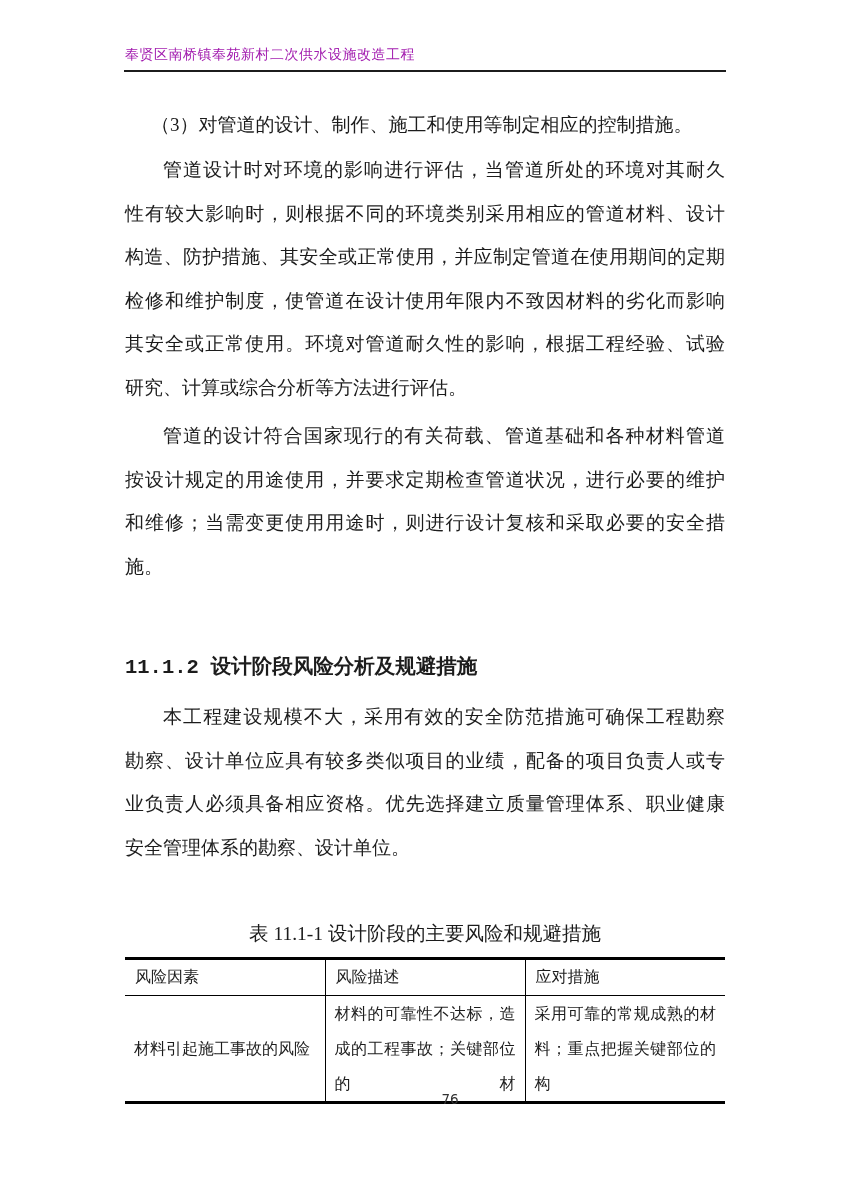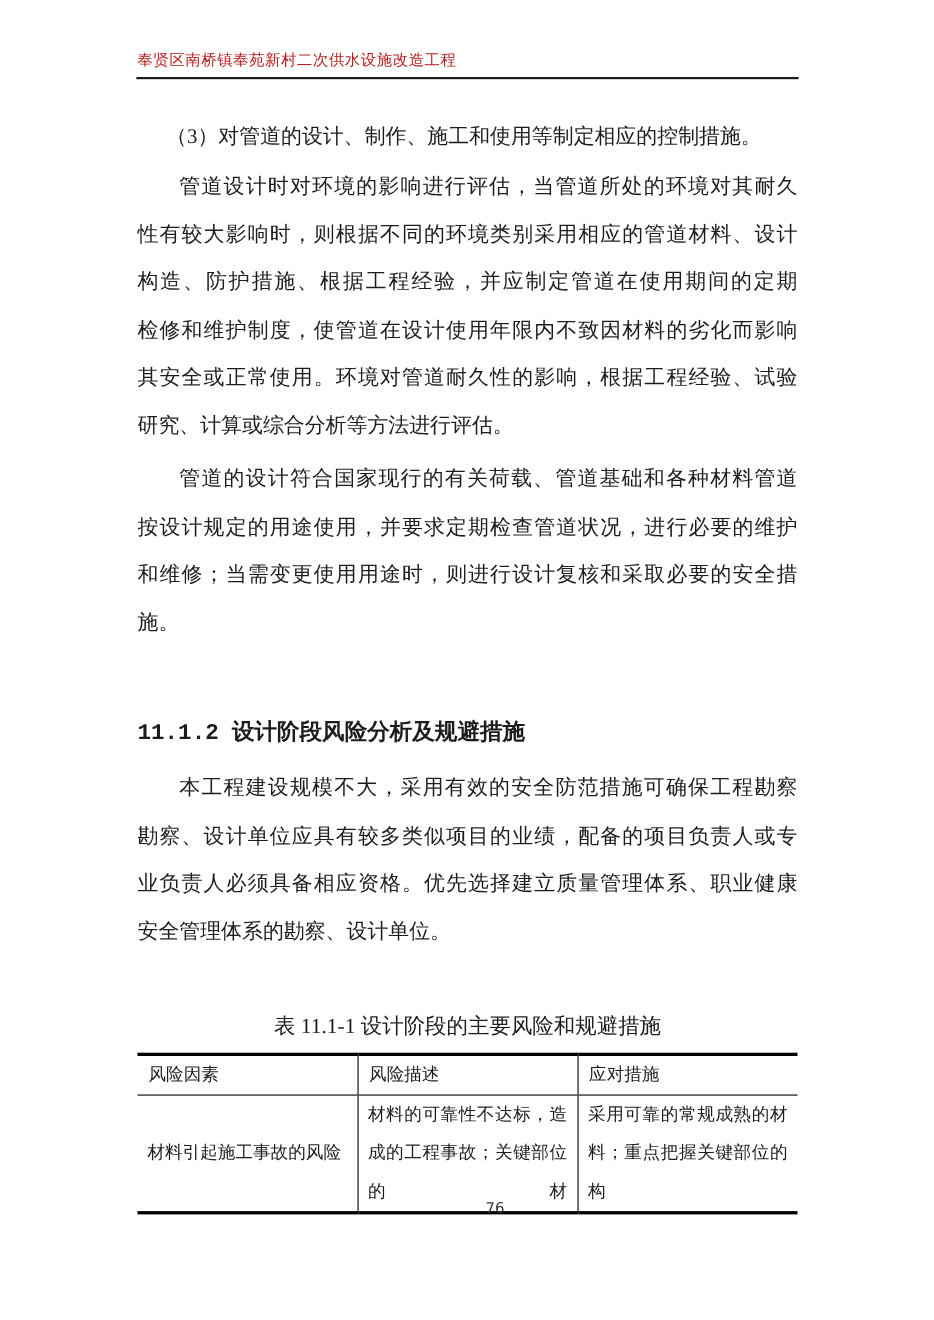--- a/index.html
+++ b/index.html
@@ -12,21 +12,21 @@
     color: #1c1c1c;
     overflow: hidden;
   }
   .doc-header {
     position: absolute;
     left: 125px;
     top: 46px;
     width: 600px;
     font-size: 14px;
     letter-spacing: 0.5px;
-    color: #b91c1c;
+    color: #a21caf;
   }
   .header-rule {
     position: absolute;
     left: 124px;
     top: 70px;
     width: 602px;
     height: 2px;
     background: #1c1c1c;
   }
   .para {
@@ -125,21 +125,21 @@
   </div>
   <div class="header-rule"></div>
 
   <div class="para" style="top:103px">
     <div class="line indent1">（3）对管道的设计、制作、施工和使用等制定相应的控制措施。</div>
   </div>
 
   <div class="para" style="top:148px">
     <div class="line indent2 just">管道设计时对环境的影响进行评估，当管道所处的环境对其耐久</div>
     <div class="line just">性有较大影响时，则根据不同的环境类别采用相应的管道材料、设计</div>
-    <div class="line just">构造、防护措施、根据工程经验，并应制定管道在使用期间的定期</div>
+    <div class="line just">构造、防护措施、其安全或正常使用，并应制定管道在使用期间的定期</div>
     <div class="line just">检修和维护制度，使管道在设计使用年限内不致因材料的劣化而影响</div>
     <div class="line just">其安全或正常使用。环境对管道耐久性的影响，根据工程经验、试验</div>
     <div class="line">研究、计算或综合分析等方法进行评估。</div>
   </div>
 
   <div class="para" style="top:414px">
     <div class="line indent2 just">管道的设计符合国家现行的有关荷载、管道基础和各种材料管道</div>
     <div class="line just">按设计规定的用途使用，并要求定期检查管道状况，进行必要的维护</div>
     <div class="line just">和维修；当需变更使用用途时，则进行设计复核和采取必要的安全措</div>
     <div class="line">施。</div>

